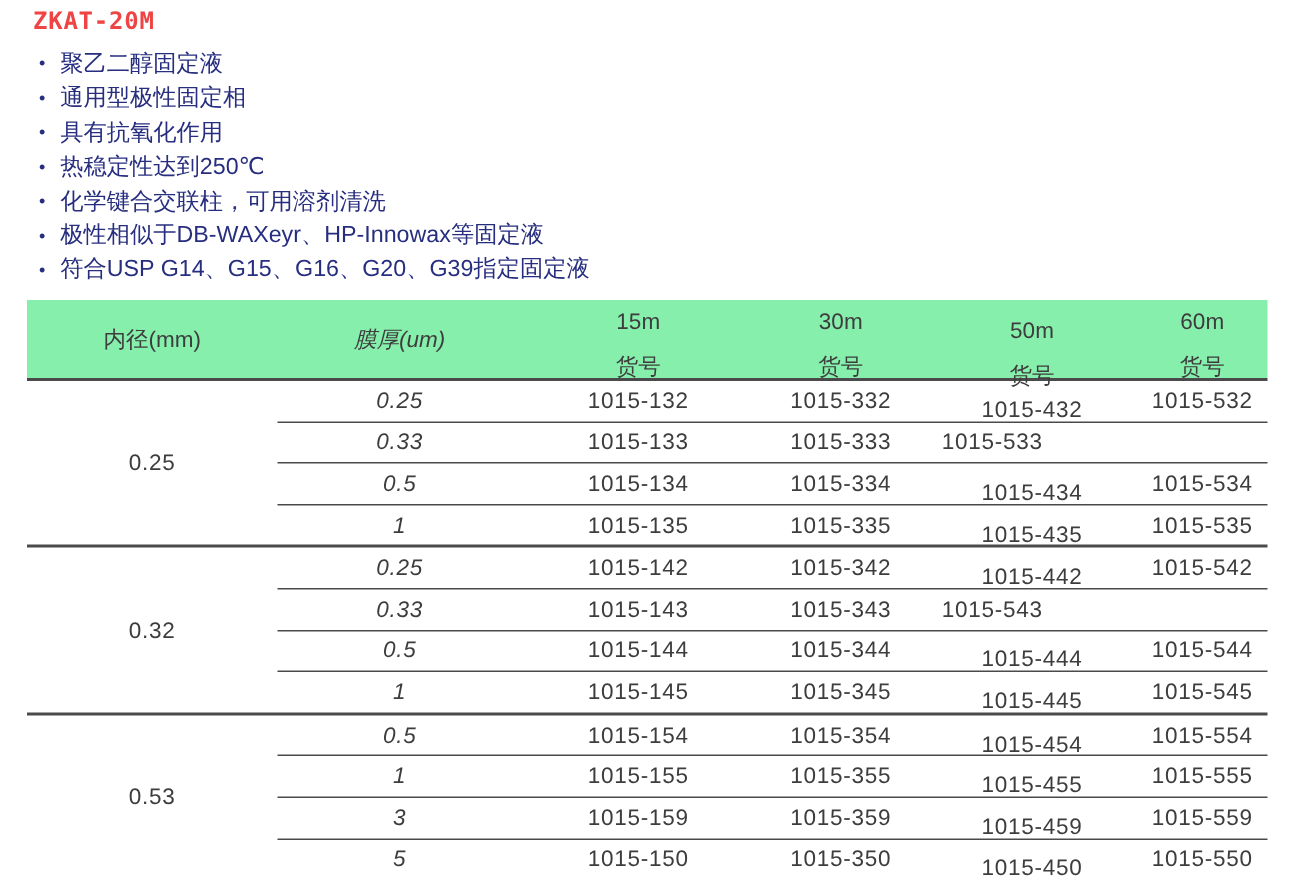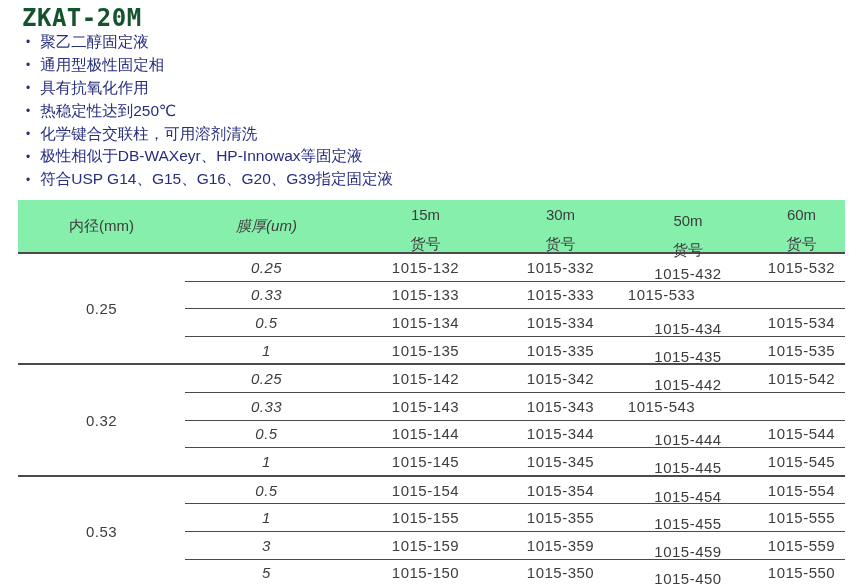--- a/index.html
+++ b/index.html
@@ -4,21 +4,21 @@
 <style>
   html,body{margin:0;padding:0;}
   body{
     width:867px;height:585px;background:#ffffff;position:relative;overflow:hidden;
     font-family:"Liberation Sans","DejaVu Sans",sans-serif;
   }
   
   .page-title{
     position:absolute;left:22px;top:4px;
     font-family:"DejaVu Sans Mono","Liberation Mono",monospace;
-    font-weight:bold;font-size:24px;letter-spacing:.5px;color:#14532d;
+    font-weight:bold;font-size:16px;letter-spacing:.5px;color:#ef4444;
   }
   .features{
     position:absolute;left:26px;top:31px;margin:0;padding:0;list-style:none;
     color:#272e7f;font-size:15.5px;
   }
   .features li{height:22.9px;display:flex;align-items:center;white-space:nowrap;}
   .bullet{font-size:12px;margin-right:10px;line-height:1;}
   
   .ptable{
     position:absolute;left:18px;top:200px;width:827px;

